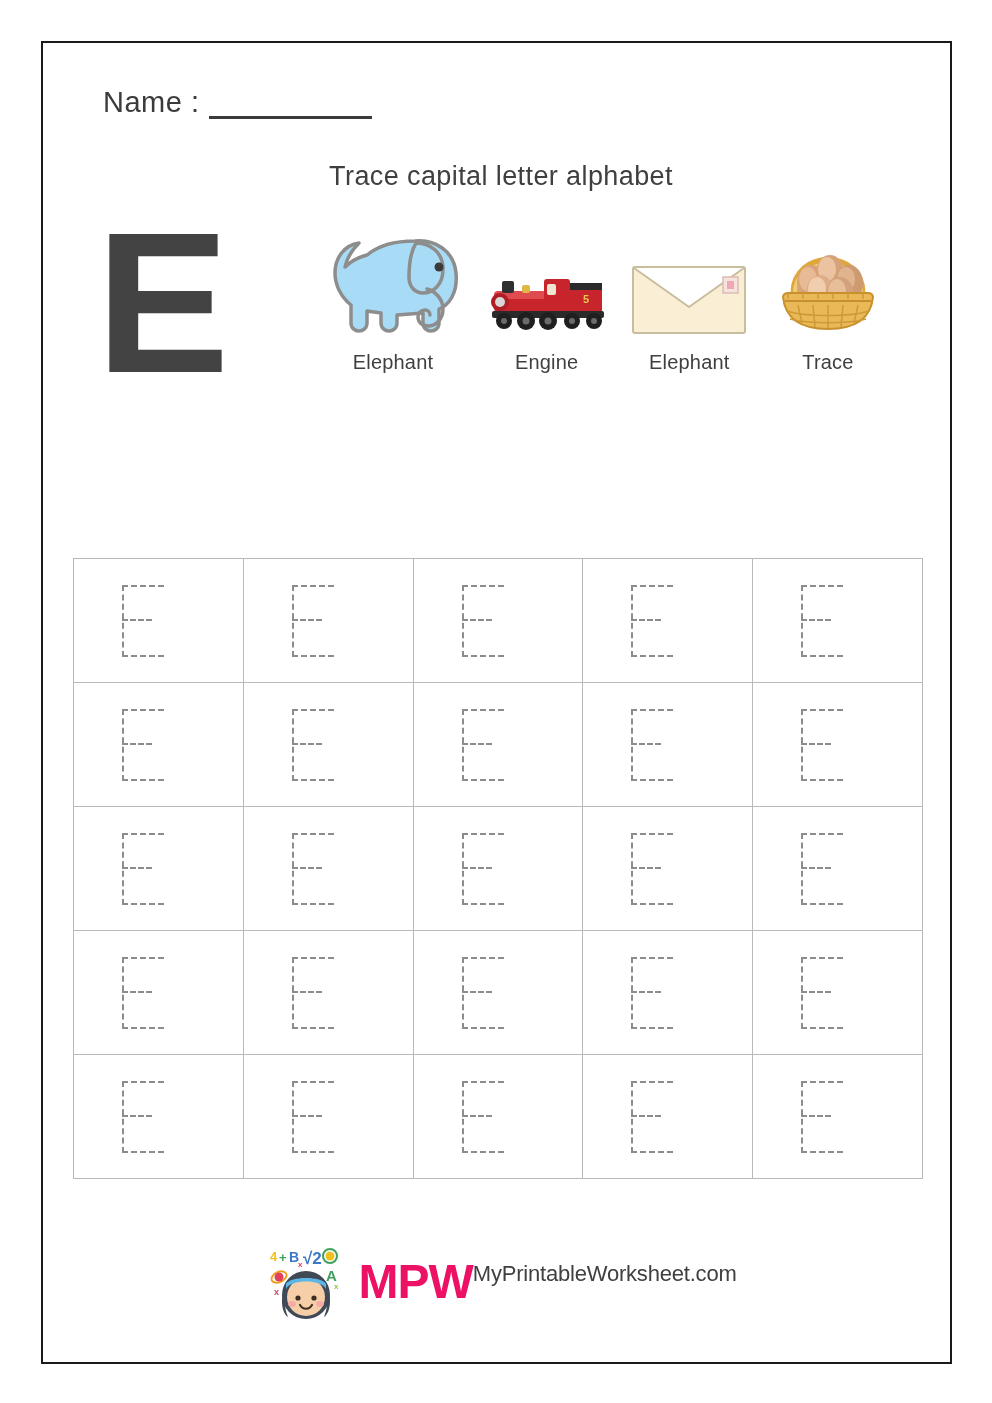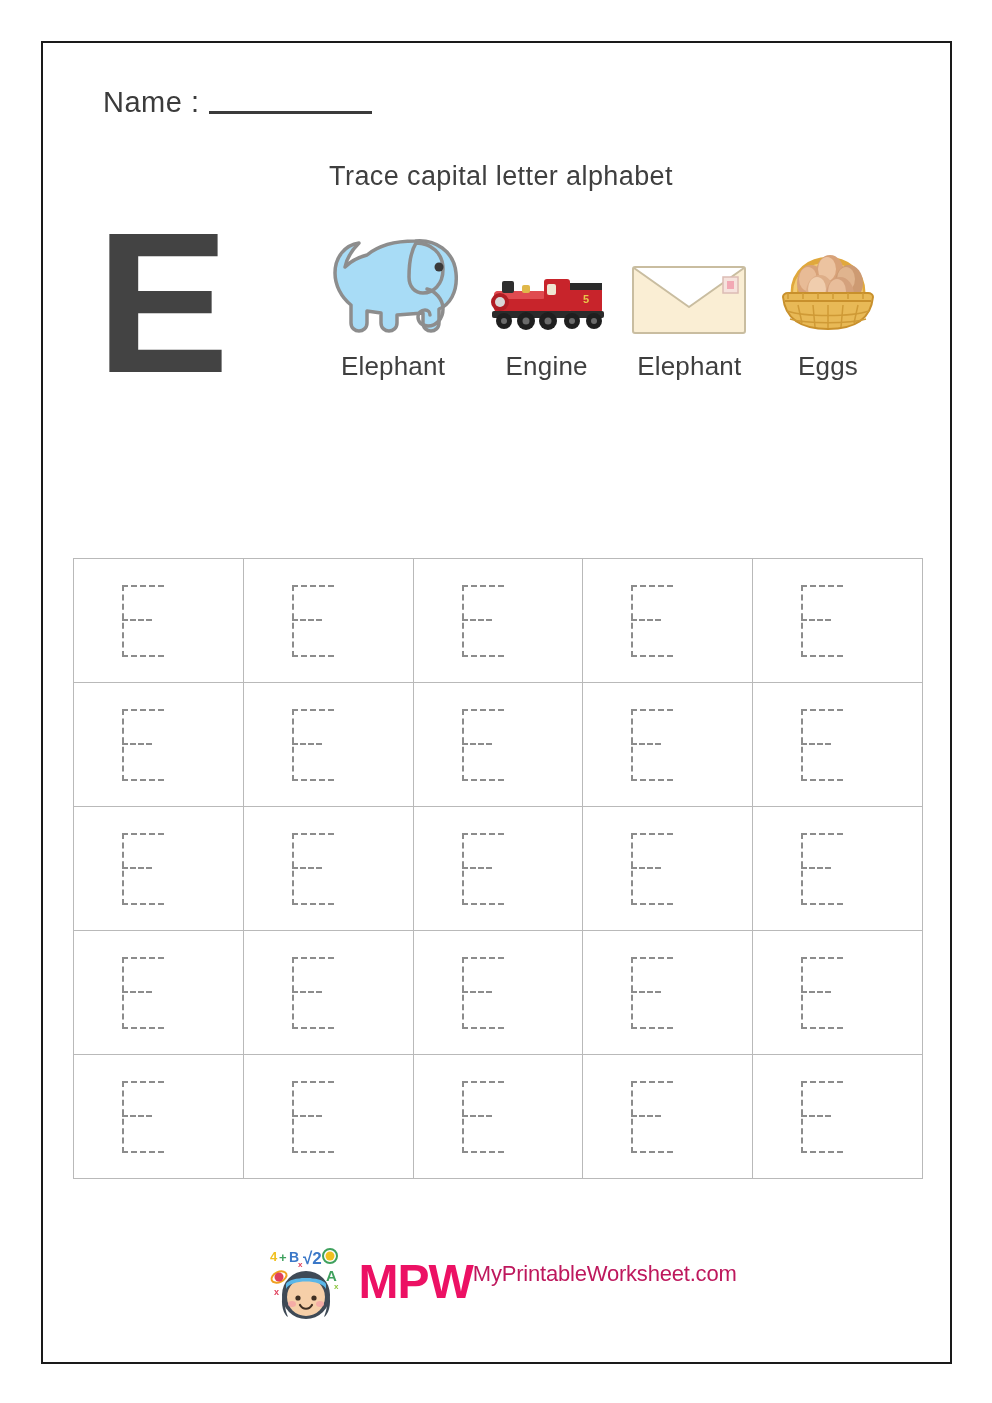--- a/index.html
+++ b/index.html
@@ -25,21 +25,21 @@
     background: #ffffff;
     box-sizing: border-box;
   }
 
   
   .name-row {
     position: absolute;
     left: 60px;
     top: 43px;
     display: flex;
-    align-items: center;
+    align-items: flex-end;
   }
   .name-label {
     font-size: 29px;
     color: #3b3b3b;
     letter-spacing: 0.5px;
     font-weight: 400;
   }
   .name-blank {
     display: inline-block;
     width: 163px;
@@ -94,21 +94,21 @@
     align-items: center;
   }
   .pic-art {
     height: 110px;
     display: flex;
     align-items: flex-end;
     justify-content: center;
   }
   .pic-label {
     margin-top: 16px;
-    font-size: 26px;
+    font-size: 20px;
     color: #3f3f3f;
     letter-spacing: 0.2px;
     white-space: nowrap;
   }
 
   
   .trace-grid {
     position: absolute;
     left: 30px;
     top: 515px;
@@ -197,21 +197,21 @@
   }
   .logo-mpw {
     font-size: 48px;
     font-weight: 700;
     color: #ec1164;
     line-height: 0.95;
     letter-spacing: -1px;
   }
   .logo-site {
     font-size: 22px;
-    color: #be185d;
+    color: #404040;
     letter-spacing: -0.2px;
     margin-top: 2px;
   }
 </style>
 </head>
 <body>
 
 <div class="page">
 
   <div class="name-row">
@@ -314,21 +314,21 @@
             <ellipse cx="64" cy="66" rx="9" ry="12" fill="#e8bd9a"></ellipse>
 
             <path d="M10 72 C10 70 12 68 15 68 L95 68 C98 68 100 70 100 72
                      C98 92 84 104 55 104 C26 104 12 92 10 72 Z" fill="#e8b956" stroke="#c8902c" stroke-width="2"></path>
             <path d="M12 76 L98 76" stroke="#c8902c" stroke-width="2"></path>
             <path d="M15 68 L15 74 M30 68 L30 74 M45 68 L45 74 M60 68 L60 74 M75 68 L75 74 M90 68 L90 74" stroke="#cf9a36" stroke-width="1.5"></path>
             <path d="M25 80 L29 98 M40 80 L42 102 M55 80 L55 103 M70 80 L68 102 M85 80 L81 98" stroke="#cf9a36" stroke-width="1.5"></path>
             <path d="M14 86 C32 92 78 92 96 86 M17 94 C34 99 76 99 93 94" fill="none" stroke="#cf9a36" stroke-width="1.5"></path>
           </svg>
         </div>
-        <div class="pic-label">Eggs</div>
+        <div class="pic-label">Trace</div>
       </div>
 
     </div>
   </div>
 
   <div class="trace-grid">
 
     <div class="trace-row">
       <div class="trace-cell">
           <div class="dotted-e">

